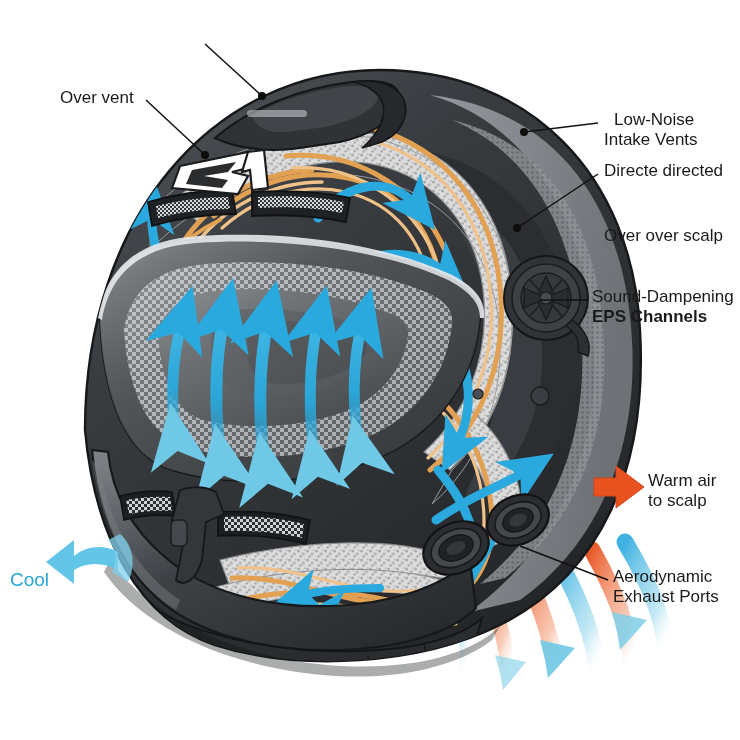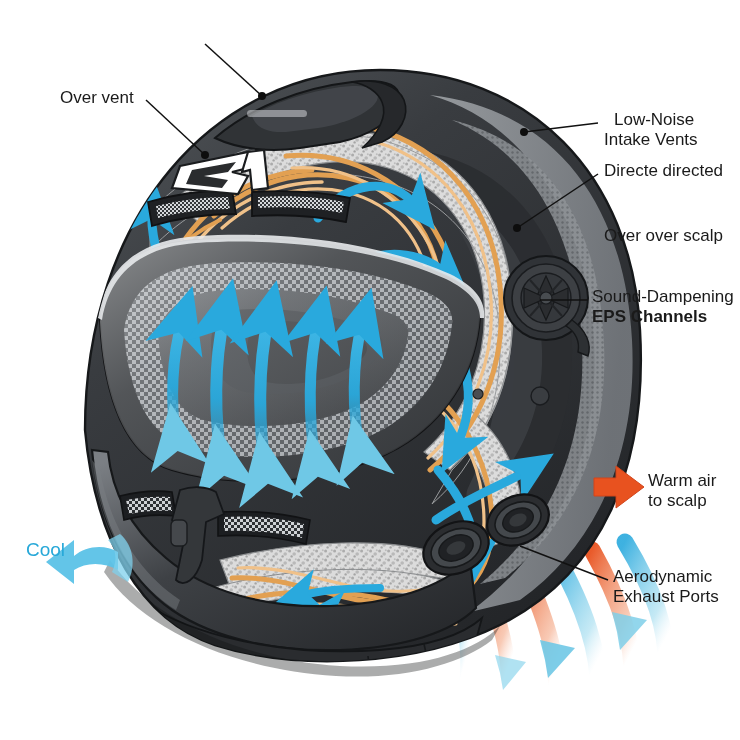--- a/index.html
+++ b/index.html
@@ -349,15 +349,15 @@
   <div>
     <div class="lbl warm" style="left:648px;top:471px;">Warm air</div>
     <div class="lbl warm" style="left:648px;top:491px;">to scalp</div>
   </div>
 
   <div>
     <div class="lbl" style="left:613px;top:567px;">Aerodynamic</div>
     <div class="lbl" style="left:613px;top:587px;">Exhaust Ports</div>
   </div>
 
-  <div class="lbl cool" style="left:10px;top:540px;margin-left:16px;">Cool</div>
+  <div class="lbl cool" style="left:10px;top:570px;">Cool</div>
 
 </div>
 
 </body></html>

